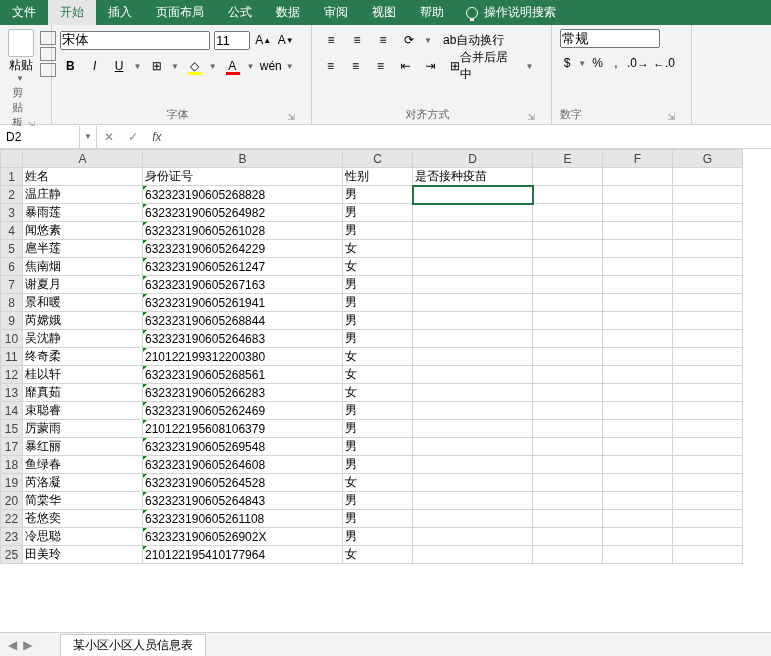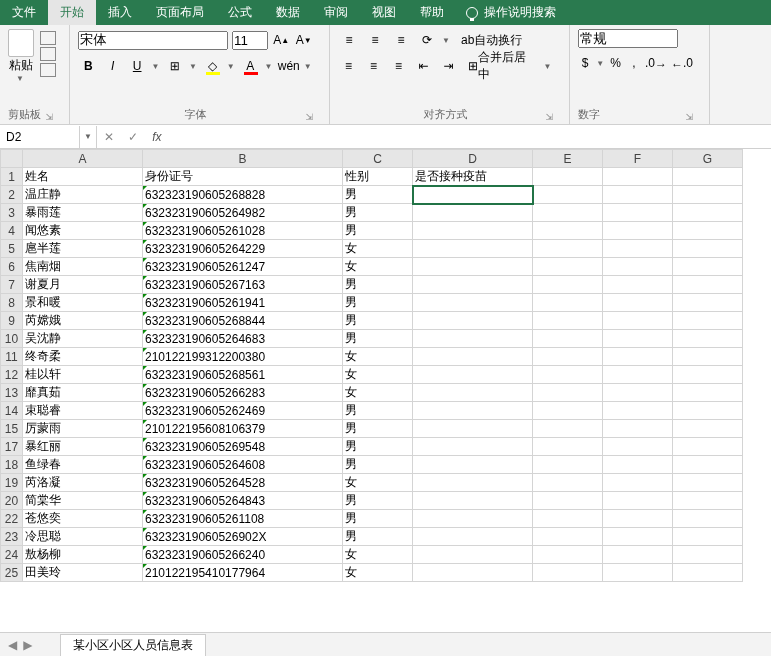--- a/index.html
+++ b/index.html
@@ -11,21 +11,21 @@
 .menubar .tab.active { background:#e5e5e5; color:#2a7a4f; }
 .menubar .tell { display:flex; align-items:center; padding:0 10px; gap:6px; }
 .bulb { width:12px; height:12px; border:1px solid #fff; border-radius:50%; position:relative; }
 .bulb::after { content:""; position:absolute; bottom:-3px; left:3px; width:4px; height:3px; background:#fff; }
 
 
 .ribbon { background:#f3f3f3; height:100px; border-bottom:1px solid #d0d0d0; display:flex; }
 .group { border-right:1px solid #d0d0d0; padding:4px 16px 2px 8px; display:flex; flex-direction:column; justify-content:space-between; }
 .group-label { text-align:center; font-size:11px; color:#666; padding-top:2px; }
 .group .rows { flex:1; display:flex; flex-direction:column; gap:4px; }
-.clip { width:70px; }
+.clip { width:52px; }
 .clip .big { display:flex; gap:6px; align-items:flex-start; }
 .paste { display:flex; flex-direction:column; align-items:center; }
 .icon-box { width:26px; height:28px; border:1px solid #bbb; background:#fff; border-radius:2px; }
 .mini { width:16px; height:14px; border:1px solid #888; margin:2px 0; }
 .fontgroup { width:260px; }
 .fontrow { display:flex; gap:4px; align-items:center; }
 .btn { width:22px; height:22px; border:1px solid transparent; display:inline-flex; align-items:center; justify-content:center; cursor:pointer; font-size:12px; }
 .dd { width:10px; font-size:8px; color:#666; }
 .aligngroup { width:240px; }
 .numgroup { width:140px; }
@@ -403,30 +403,20 @@
           <th>23</th>
           <td>冷思聪</td>
           <td class="mark">63232319060526902X</td>
           <td>男</td>
           <td></td>
           <td></td>
           <td></td>
           <td></td>
         </tr>
         <tr>
-          <th>24</th>
-          <td>敖杨柳</td>
-          <td class="mark">632323190605266240</td>
-          <td>女</td>
-          <td></td>
-          <td></td>
-          <td></td>
-          <td></td>
-        </tr>
-        <tr>
           <th>25</th>
           <td>田美玲</td>
           <td class="mark">210122195410177964</td>
           <td>女</td>
           <td></td>
           <td></td>
           <td></td>
           <td></td>
         </tr>
       </tbody>

